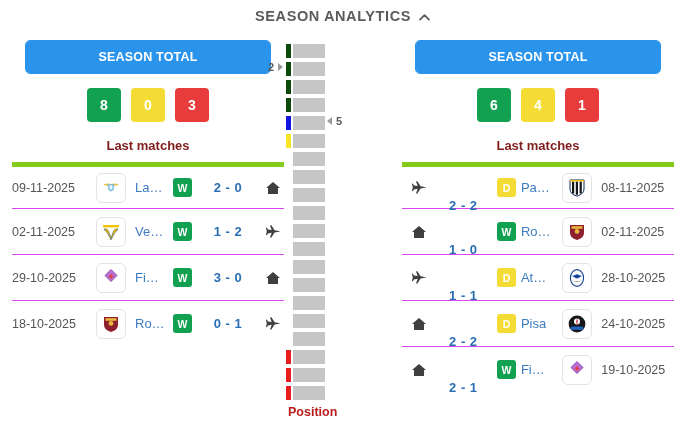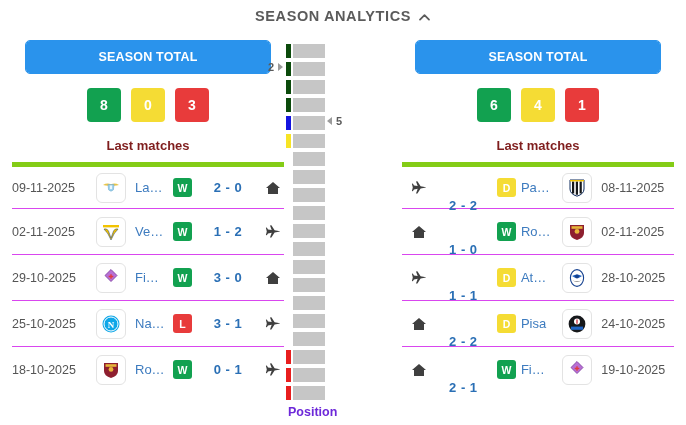--- a/index.html
+++ b/index.html
@@ -134,21 +134,21 @@
   .lrow-right-lbl {
     position: absolute; left: 41px; top: -1px;
     display: flex; align-items: center; gap: 4px;
     font-size: 11px; font-weight: bold; color: #5a5a5a; white-space: nowrap;
   }
   .tri { width: 0; height: 0; }
   .tri-right { border-left: 5px solid #9b9b9b; border-top: 4px solid transparent; border-bottom: 4px solid transparent; }
   .tri-left  { border-right: 5px solid #9b9b9b; border-top: 4px solid transparent; border-bottom: 4px solid transparent; }
   .ladder-caption {
     text-align: left; margin-left: 2px; margin-top: 5px;
-    font-size: 12.5px; font-weight: bold; color: #6d28d9;
+    font-size: 12.5px; font-weight: bold; color: #b91c1c;
   }
 </style>
 </head>
 <body>
 
 <div id="app">
 
   <div class="header">
     <span class="header-title">SEASON ANALYTICS</span>
     <span class="chevron-up">
@@ -221,38 +221,20 @@
         <span class="m-team">Fi…</span>
         <span class="m-res W">W</span>
         <span class="m-score">3 - 0</span>
         <span class="m-venue">
           <svg width="16" height="16" viewBox="0 0 16 16">
               <path d="M8 2 L15 8 h-2 v6 H3 V8 H1 Z"></path>
             </svg>
         </span>
       </div>
 
-      <div class="match-row row-l">
-        <span class="m-date">25-10-2025</span>
-        <span class="m-logo">
-          <svg width="22" height="22" viewBox="0 0 22 22">
-            <circle cx="11" cy="11" r="8.5" fill="#0ea7e8"></circle>
-            <circle cx="11" cy="11" r="7" fill="none" stroke="#ffffff" stroke-width="1"></circle>
-            <text x="11" y="15" font-size="9" font-weight="bold" fill="#ffffff" text-anchor="middle" font-family="Liberation Serif, serif">N</text>
-          </svg>
-        </span>
-        <span class="m-team">Na…</span>
-        <span class="m-res L">L</span>
-        <span class="m-score">3 - 1</span>
-        <span class="m-venue">
-          <svg width="16" height="16" viewBox="0 0 16 16">
-              <path d="M15 7.2 L9.6 6.2 L6.4 1.2 L5 1.4 L6.7 6 L3 5.4 L1.8 3.6 L.9 3.8 L1.8 7.4 L.9 11 L1.8 11.2 L3 9.4 L6.7 8.8 L5 13.4 L6.4 13.6 L9.6 8.6 L15 7.6Z"></path>
-            </svg>
-        </span>
-      </div>
 
       <div class="match-row row-l">
         <span class="m-date">18-10-2025</span>
         <span class="m-logo">
           <svg width="22" height="22" viewBox="0 0 22 22">
             <path d="M4 4 h14 v8 q0 5-7 7 q-7-2-7-7Z" fill="#8e1f2f"></path>
             <path d="M5.5 5.2 h11 v2.6 h-11Z" fill="#e8b63a"></path>
             <circle cx="11" cy="10.4" r="2.4" fill="#e8b63a"></circle>
           </svg>
         </span>

